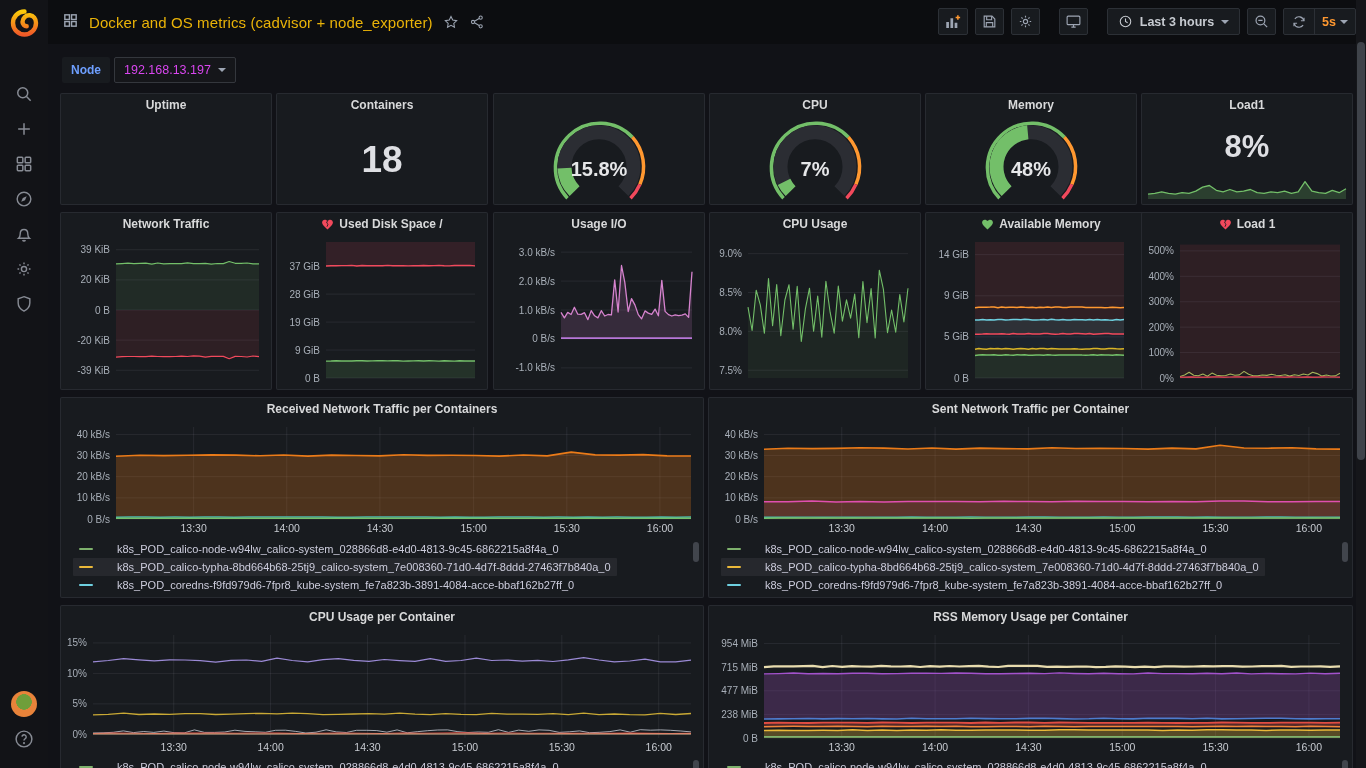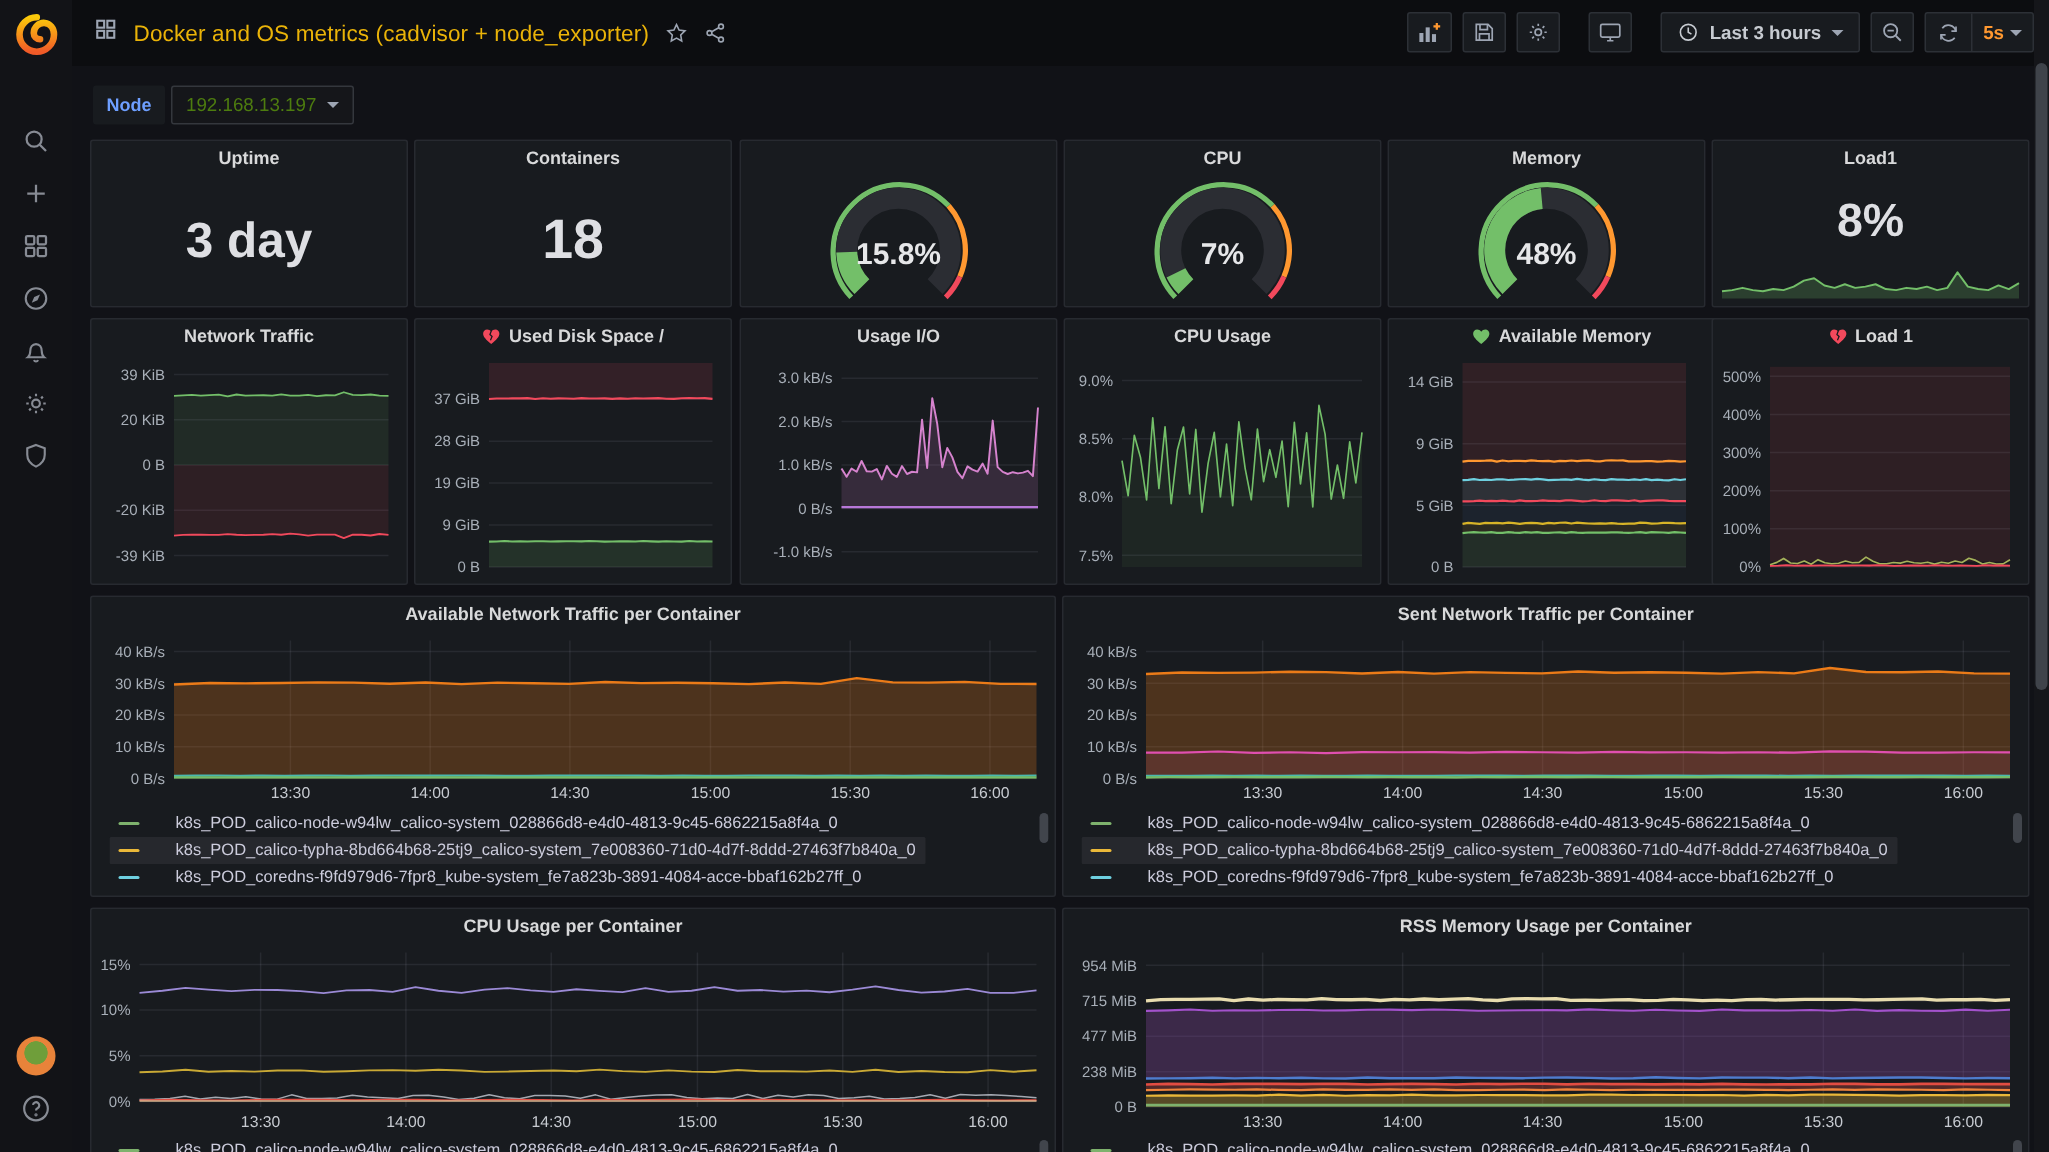--- a/index.html
+++ b/index.html
@@ -28,21 +28,21 @@
   .tb-refresh{display:flex;align-items:stretch;padding:0;}
   .tb-refresh .seg{display:flex;align-items:center;padding:0 7px;}
   .tb-refresh .seg+.seg{border-left:1px solid #2c3036;}
   .interval{color:#FF9830;font-size:12.5px;font-weight:600;margin-right:4px;}
   .caret{width:0;height:0;border-left:4px solid transparent;border-right:4px solid transparent;border-top:4px solid #9DA5B3;}
   
   #submenu{position:absolute;left:62px;top:57px;display:flex;align-items:center;gap:4px;}
   #var-label{background:#181B1F;border-radius:2px;height:26px;display:flex;align-items:center;padding:0 9px;
     color:#6E9FFF;font-size:12px;font-weight:700;cursor:pointer;}
   #var-value{background:#15161a;border:1px solid #34373d;border-radius:2px;height:26px;display:flex;align-items:center;
-    gap:7px;padding:0 9px;color:#4d7c0f;font-size:12.5px;cursor:pointer;box-sizing:border-box;}
+    gap:7px;padding:0 9px;color:#d946ef;font-size:12.5px;cursor:pointer;box-sizing:border-box;}
   
   .panel{position:absolute;background:#181B1F;border:1px solid rgba(204,204,220,0.09);border-radius:2px;box-sizing:border-box;overflow:hidden;}
   .ptitle{height:22px;display:flex;align-items:center;justify-content:center;gap:5px;
     font-size:12px;font-weight:700;color:#D8D9DA;cursor:pointer;white-space:nowrap;}
   .chart{position:absolute;left:4px;right:4px;top:22px;bottom:4px;cursor:crosshair;}
   .chart svg{display:block;}
   .statbox{position:absolute;left:0;right:0;top:22px;bottom:0;display:flex;align-items:center;justify-content:center;}
   .statval{font-size:33px;font-weight:700;color:#DEDFE3;}
   .gaugebox{position:absolute;left:4px;right:4px;top:24px;bottom:2px;}
   .sparkbox{position:absolute;left:4px;right:4px;bottom:3px;height:27px;}
@@ -213,23 +213,20 @@
 <div id="submenu">
   <div id="var-label">Node</div>
   <div id="var-value">
     <span>192.168.13.197</span>
     <span class="caret"></span>
   </div>
 </div>
 
 <div class="panel" style="left:60px;top:93px;width:212px;height:112px;">
   <div class="ptitle">Uptime</div>
-  <div class="statbox">
-      <span class="statval">3 day</span>
-    </div>
 </div>
 <div class="panel" style="left:276px;top:93px;width:212px;height:112px;">
   <div class="ptitle">Containers</div>
   <div class="statbox">
       <span class="statval" style="font-size:37px;">18</span>
     </div>
 </div>
 <div class="panel" style="left:493px;top:93px;width:212px;height:112px;">
   <div class="gaugebox"><svg width="202" height="84">
         <path d="M69.5 80.2A44.52 44.52 0 1 1 134.4 19.2" fill="none" stroke="#73BF69" stroke-width="3.5"></path>
@@ -412,21 +409,21 @@
         <line x1="34" x2="194" y1="143" y2="143" stroke="rgba(204,204,220,0.09)" stroke-width="1"></line>
         <text x="28" y="146.5" text-anchor="end" font-size="10" fill="#A8AFB8">0%</text>
         <path d="M34.0 141.5L38.6 139.9L43.1 137.3L47.7 140.3L52.3 140.7L56.9 139.0L61.4 141.2L66.0 138.1L70.6 140.2L75.1 140.8L79.7 140.5L84.3 139.0L88.9 140.2L93.4 139.9L98.0 136.4L102.6 139.2L107.1 140.8L111.7 140.8L116.3 140.0L120.9 140.4L125.4 139.2L130.0 140.2L134.6 140.5L139.1 139.8L143.7 141.1L148.3 139.8L152.9 140.5L157.4 139.0L162.0 140.0L166.6 137.2L171.1 138.6L175.7 141.0L180.3 140.0L184.9 141.0L189.4 140.9L194.0 138.2" fill="none" stroke="#A5B35A" stroke-width="1.1" stroke-linejoin="round"></path>
         <path d="M34.0 142.2L39.5 142.1L45.0 141.8L50.6 142.1L56.1 142.0L61.6 142.1L67.1 141.9L72.6 141.9L78.1 142.1L83.7 142.0L89.2 141.9L94.7 141.9L100.2 142.0L105.7 141.8L111.2 141.9L116.8 142.2L122.3 142.1L127.8 142.0L133.3 141.9L138.8 142.1L144.3 141.8L149.9 142.0L155.4 142.1L160.9 141.9L166.4 142.1L171.9 142.2L177.4 141.8L183.0 142.0L188.5 142.0L194.0 142.1L194.0 143L34.0 143Z" fill="rgba(242,73,92,0.25)" stroke="none"></path>
         <path d="M34.0 142.2L39.5 142.1L45.0 141.8L50.6 142.1L56.1 142.0L61.6 142.1L67.1 141.9L72.6 141.9L78.1 142.1L83.7 142.0L89.2 141.9L94.7 141.9L100.2 142.0L105.7 141.8L111.2 141.9L116.8 142.2L122.3 142.1L127.8 142.0L133.3 141.9L138.8 142.1L144.3 141.8L149.9 142.0L155.4 142.1L160.9 141.9L166.4 142.1L171.9 142.2L177.4 141.8L183.0 142.0L188.5 142.0L194.0 142.1" fill="none" stroke="#F2495C" stroke-width="1.2" stroke-linejoin="round"></path>
       </svg>
     </div>
 </div>
 
 <div class="panel" style="left:60px;top:397px;width:644px;height:201px;">
-  <div class="ptitle">Available Network Traffic per Container</div>
+  <div class="ptitle">Received Network Traffic per Containers</div>
   <div class="chart" style="bottom:61px;">
       <svg width="634" height="116">
         <line x1="51" x2="626" y1="14.402298850574713" y2="14.402298850574713" stroke="rgba(204,204,220,0.09)" stroke-width="1"></line>
         <text x="45" y="17.902298850574713" text-anchor="end" font-size="10" fill="#A8AFB8">40 kB/s</text>
         <line x1="51" x2="626" y1="35.55172413793103" y2="35.55172413793103" stroke="rgba(204,204,220,0.09)" stroke-width="1"></line>
         <text x="45" y="39.05172413793103" text-anchor="end" font-size="10" fill="#A8AFB8">30 kB/s</text>
         <line x1="51" x2="626" y1="56.701149425287355" y2="56.701149425287355" stroke="rgba(204,204,220,0.09)" stroke-width="1"></line>
         <text x="45" y="60.201149425287355" text-anchor="end" font-size="10" fill="#A8AFB8">20 kB/s</text>
         <line x1="51" x2="626" y1="77.85057471264368" y2="77.85057471264368" stroke="rgba(204,204,220,0.09)" stroke-width="1"></line>
         <text x="45" y="81.35057471264368" text-anchor="end" font-size="10" fill="#A8AFB8">10 kB/s</text>

